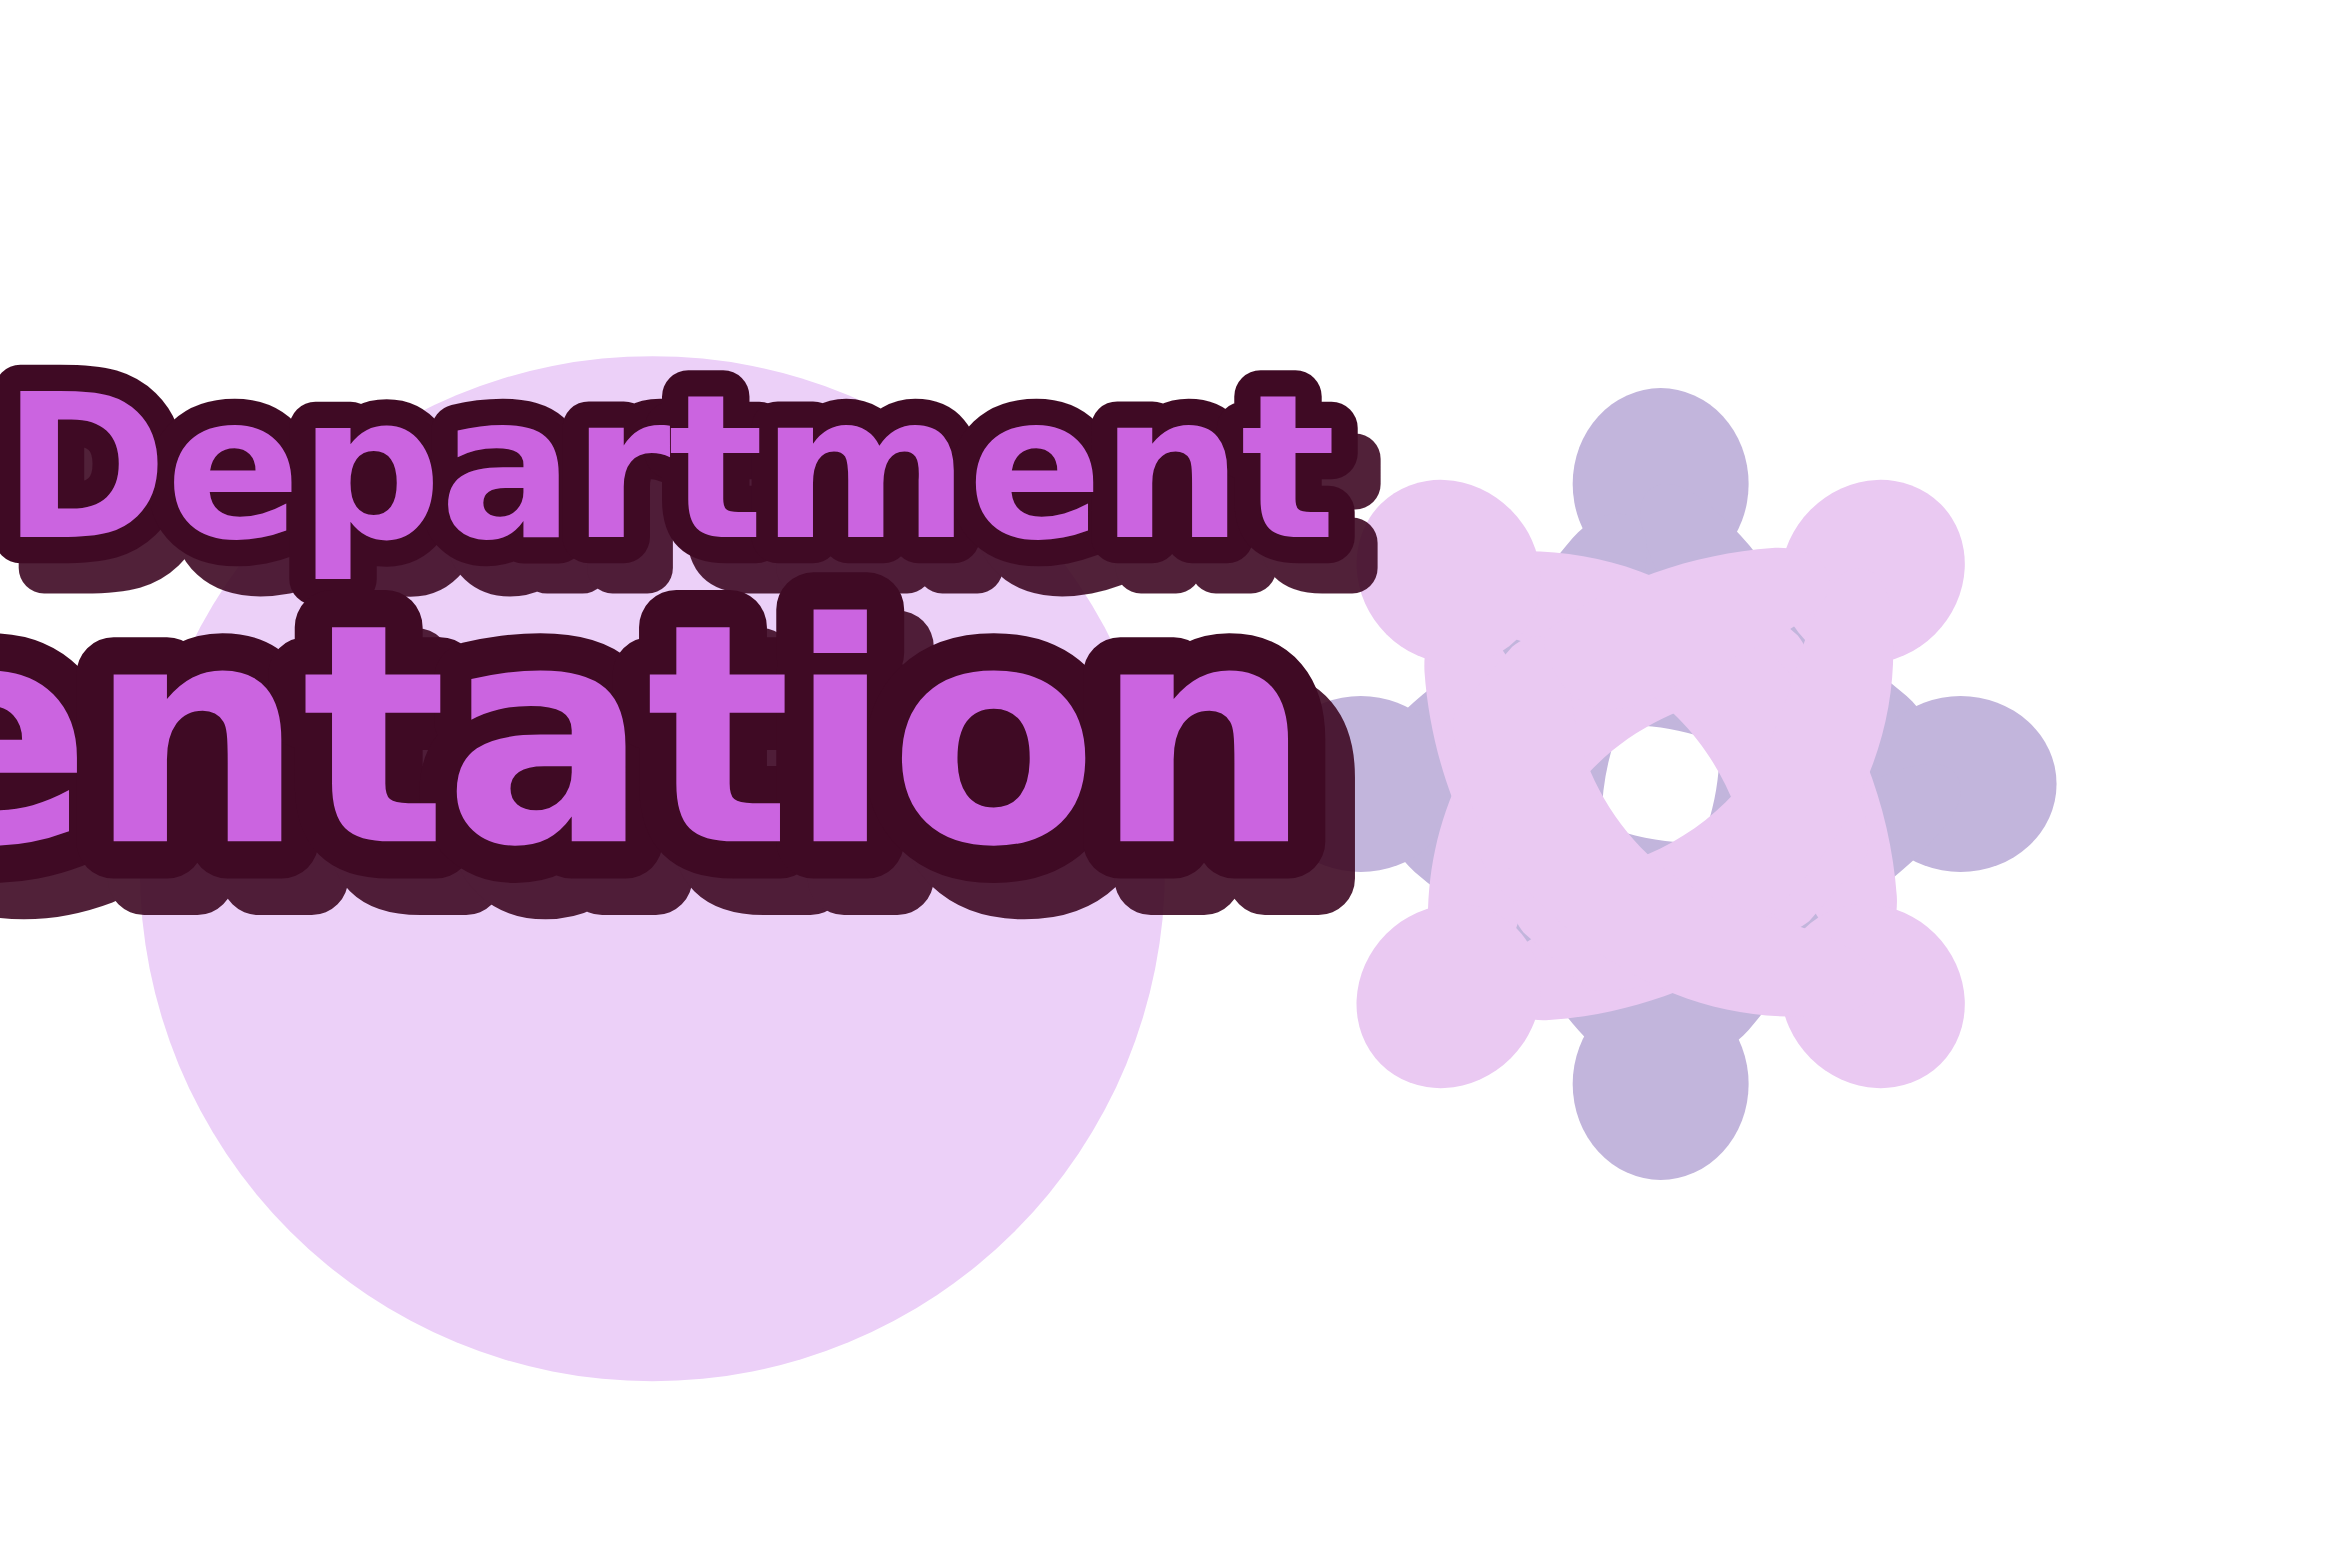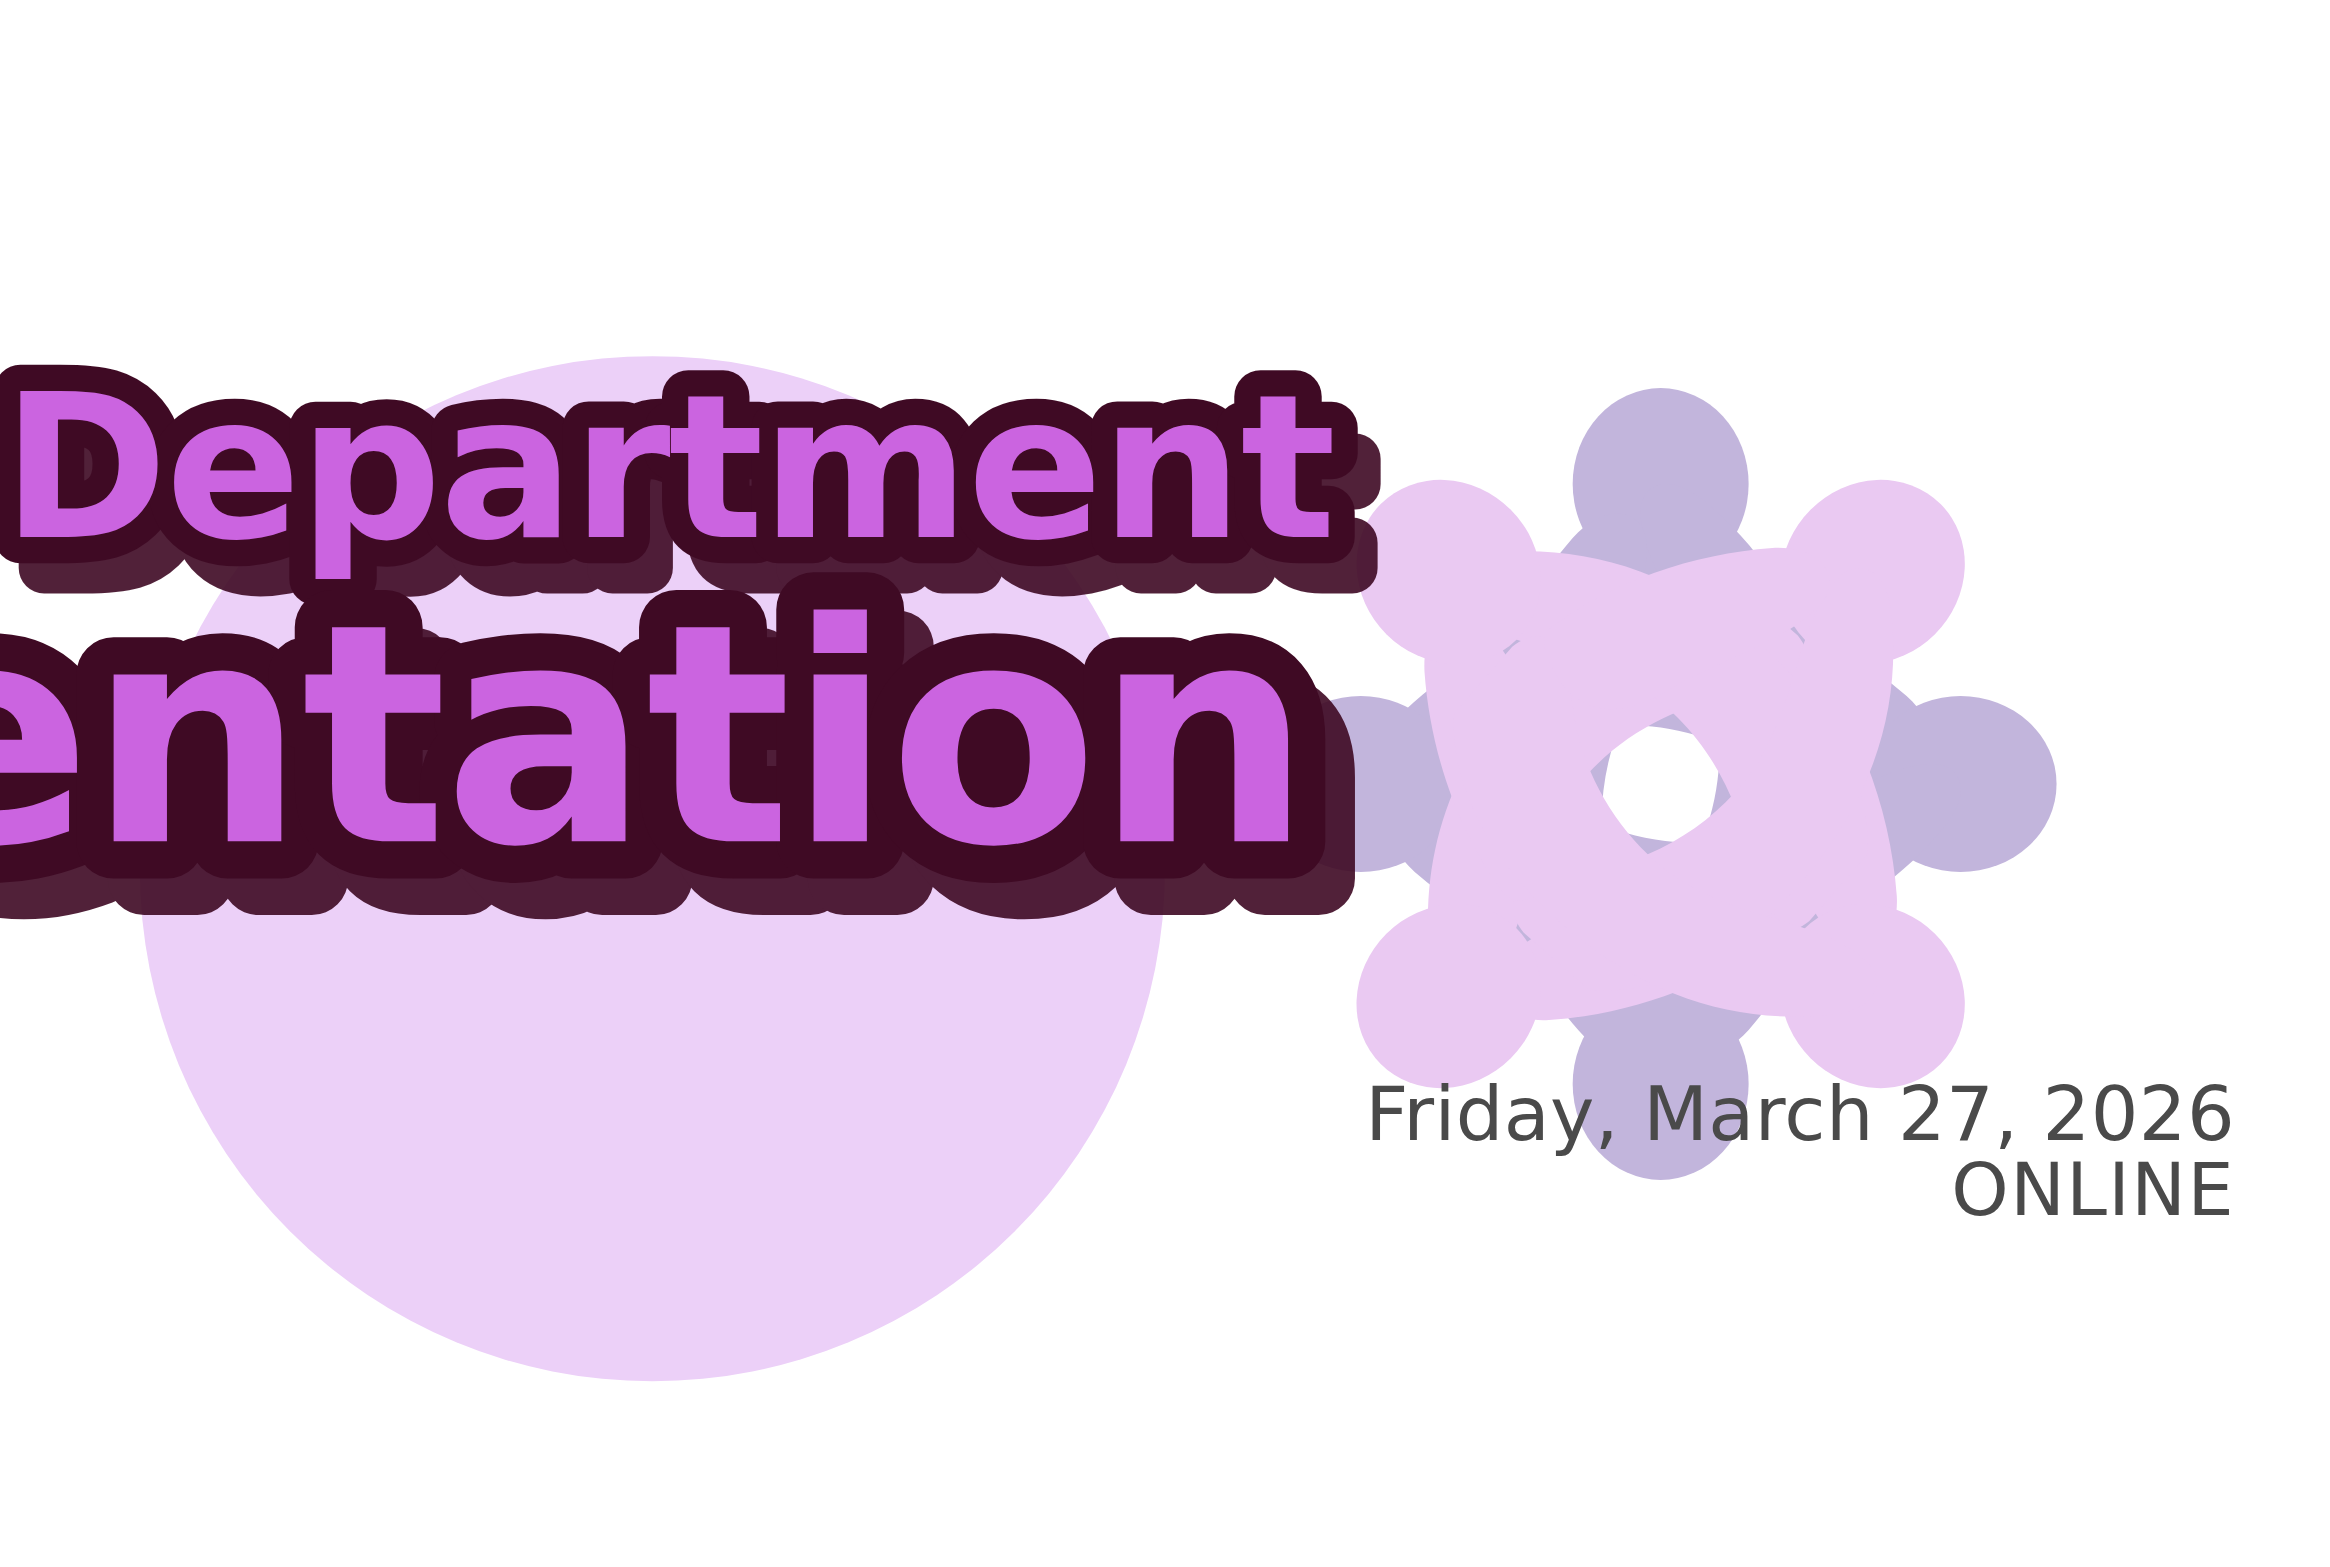--- a/index.html
+++ b/index.html
@@ -123,19 +123,15 @@
       </g>
 
       <g transform="translate(0 0)">
         <text class="bubble-text" x="1562" y="1015" text-anchor="end" font-size="360" fill="#3F0A24" stroke="#3F0A24" stroke-width="86" stroke-linejoin="round" transform="translate(18 22)" opacity="0.9">Orientation</text>
         <text class="bubble-text" x="1544" y="993" text-anchor="end" font-size="360" fill="#3F0A24" stroke="#3F0A24" stroke-width="88" stroke-linejoin="round">Orientation</text>
         <text class="bubble-text" x="1544" y="993" text-anchor="end" font-size="360" fill="#CB64E0">Orientation</text>
       </g>
     </svg>
   </div>
 
-  <div id="details">
-    <div class="detail-line">Friday, March 27, 2026</div>
-    <div class="detail-line mode">ONLINE</div>
-  </div>
 
 </div>
 
 
 </body></html>

